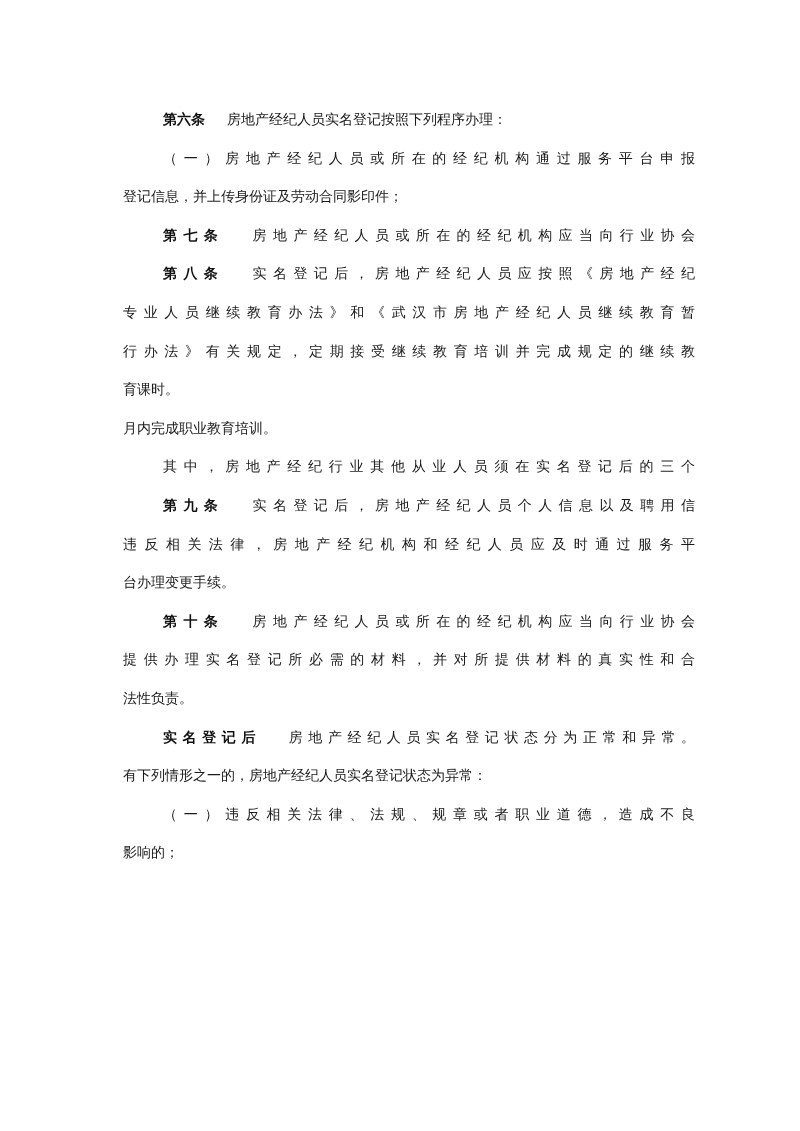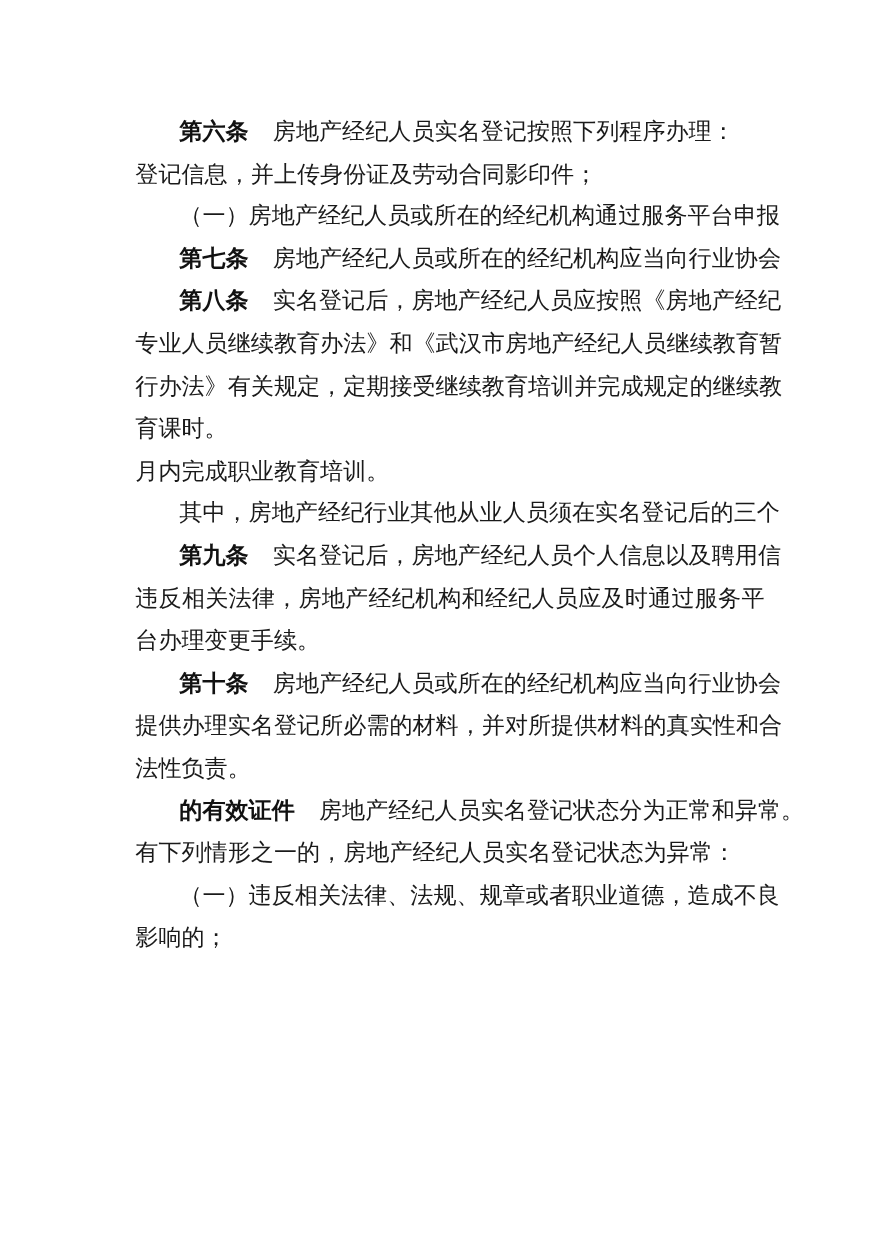--- a/index.html
+++ b/index.html
@@ -4,21 +4,21 @@
 <style>
   html, body { margin: 0; padding: 0; background: #ffffff; }
   body { width: 800px; height: 1131px; position: relative; overflow: hidden; }
   .page {
     position: absolute; left: 0; top: 0; width: 800px; height: 1131px;
     background: #ffffff;
   }
   .body-text {
     position: absolute; left: 123px; top: 104px; width: 572px;
     font-family: "DejaVu Serif", "Liberation Serif", serif;
-    font-size: 21px; color: #1a1a1a;
+    font-size: 14px; color: #1a1a1a;
   }
   .line {
     display: block; height: 38.6px; line-height: 30px;
     white-space: nowrap; text-align: justify; text-align-last: justify;
     letter-spacing: 0;
   }
   .line.last { text-align-last: left; }
   .indent { padding-left: 40px; }
   .art { font-weight: bold; color: #111; }
   .gap { display: inline-block; width: 22px; }
@@ -27,22 +27,22 @@
 <body>
 
 <div class="page">
   <div class="body-text">
 
     <div>
       <span class="line indent last"><span class="art">第六条</span><span class="gap"></span><span>房地产经纪人员实名登记按照下列程序办理：</span></span>
     </div>
 
     <div>
+      <span class="line indent">（一）房地产经纪人员或所在的经纪机构通过服务平台申报</span>
       <span class="line last">登记信息，并上传身份证及劳动合同影印件；</span>
-      <span class="line indent">（一）房地产经纪人员或所在的经纪机构通过服务平台申报</span>
     </div>
 
 
 
     <div>
       <span class="line indent"><span class="art">第七条</span><span class="gap"></span><span>房地产经纪人员或所在的经纪机构应当向行业协会</span></span>
     </div>
 
     <div>
       <span class="line indent"><span class="art">第八条</span><span class="gap"></span><span>实名登记后，房地产经纪人员应按照《房地产经纪</span></span>
@@ -62,21 +62,21 @@
       <span class="line last">台办理变更手续。</span>
     </div>
 
     <div>
       <span class="line indent"><span class="art">第十条</span><span class="gap"></span><span>房地产经纪人员或所在的经纪机构应当向行业协会</span></span>
       <span class="line">提供办理实名登记所必需的材料，并对所提供材料的真实性和合</span>
       <span class="line last">法性负责。</span>
     </div>
 
     <div>
-      <span class="line indent"><span class="art">的有效证件</span><span class="gap"></span><span>房地产经纪人员实名登记状态分为正常和异常。</span></span>
+      <span class="line indent"><span class="art">实名登记后</span><span class="gap"></span><span>房地产经纪人员实名登记状态分为正常和异常。</span></span>
       <span class="line last">有下列情形之一的，房地产经纪人员实名登记状态为异常：</span>
     </div>
 
     <div>
       <span class="line indent">（一）违反相关法律、法规、规章或者职业道德，造成不良</span>
       <span class="line last">影响的；</span>
     </div>
 
 
   </div>

